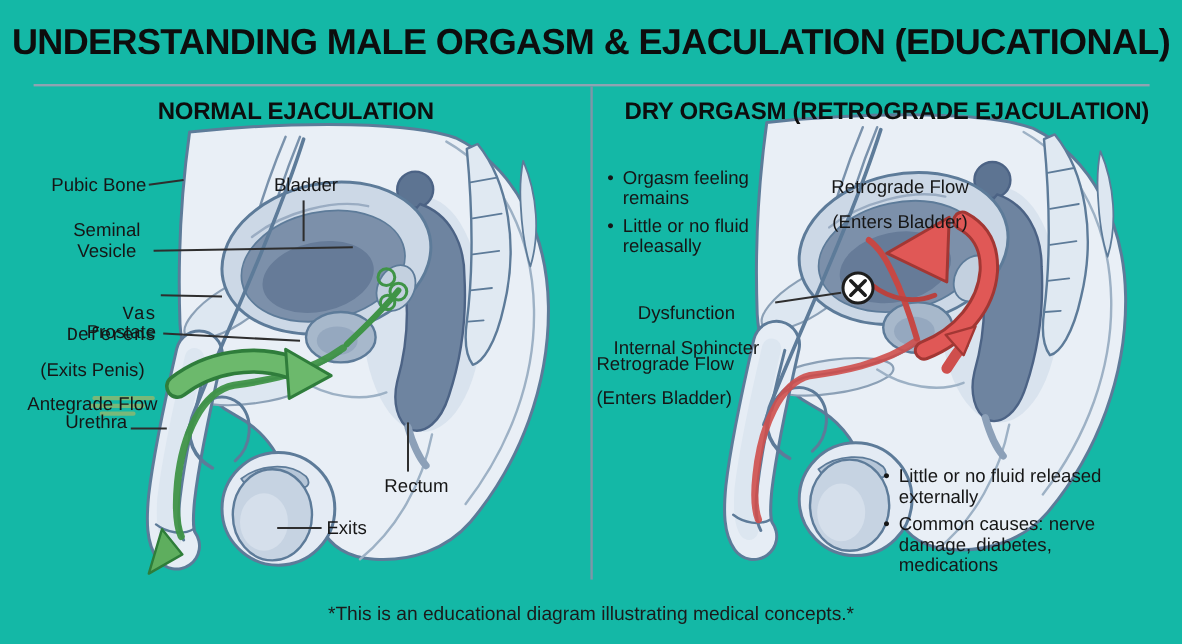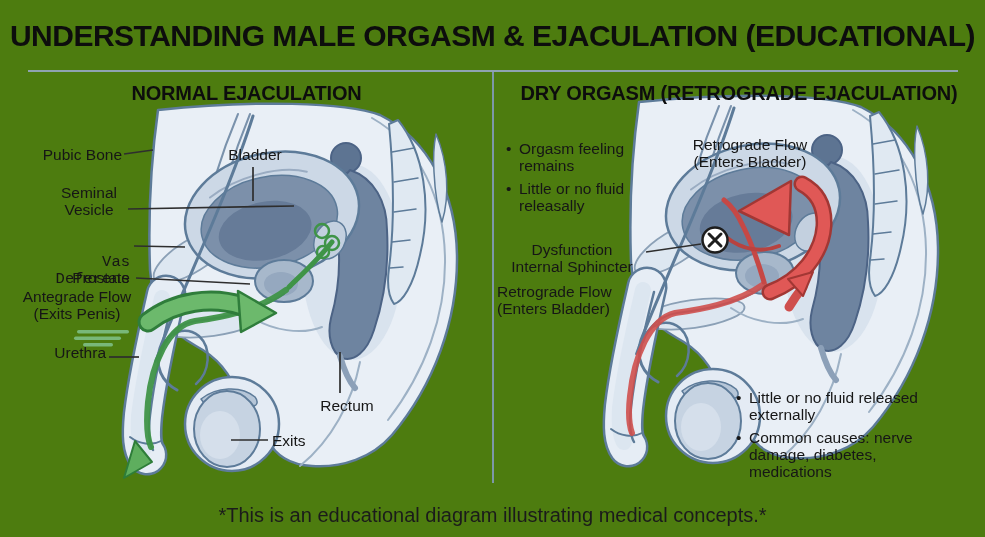--- a/index.html
+++ b/index.html
@@ -1,43 +1,43 @@
 <!DOCTYPE html>
 <html><head>
 <meta charset="utf-8">
 <style>
   html,body{margin:0;padding:0;background:#ffffff;}
   .canvas{
-    position:relative;width:985px;height:537px;background:#4d7c0f;
+    position:relative;width:985px;height:537px;background:#14b8a6;
     font-family:"Liberation Sans",sans-serif;color:#151515;overflow:hidden;
   }
   .title{
     position:absolute;left:0;top:19px;width:985px;text-align:center;
     font-size:30px;font-weight:bold;letter-spacing:-0.5px;color:#0d0d0d;
   }
   .hrule{position:absolute;left:28px;top:70px;width:930px;height:2px;background:#8fa3b2;}
   .vdivider{position:absolute;left:492px;top:72px;width:2px;height:411px;background:#7d97a8;}
   .panel-header{
     position:absolute;top:82px;text-align:center;font-size:20px;font-weight:bold;
     letter-spacing:-0.2px;color:#0d0d0d;
   }
   .panel-header.left{left:0;width:493px;text-align:center;}
   .panel-header.right{left:493px;width:492px;}
   .illustration{position:absolute;left:0;top:0;}
   .lbl{position:absolute;font-size:15.5px;line-height:17px;color:#161616;}
-  .lbl .ln{display:block;}
+  .lbl .ln{display:block;margin-top:12px;}
   .bullets{
     position:absolute;margin:0;padding:0;list-style:none;
     font-size:15.5px;line-height:17px;color:#161616;
   }
   .bullets li{position:relative;padding-left:13px;margin-bottom:6px;}
   .bullets li::before{content:"\2022";position:absolute;left:0;top:0;}
   .footer{
     position:absolute;left:0;top:504px;width:985px;text-align:center;
-    font-size:20px;color:#1b1b1b;
+    font-size:16px;color:#1b1b1b;
   }
 </style>
 </head>
 <body>
 
 <div class="canvas">
 
   <svg class="illustration" width="985" height="537" viewBox="0 0 985 537" aria-hidden="true">
     <defs>
       <g id="anatomy" stroke-linejoin="round" stroke-linecap="round">
@@ -152,22 +152,22 @@
   <div class="vdivider"></div>
   <div class="panel-header left">NORMAL EJACULATION</div>
   <div class="panel-header right">DRY ORGASM (RETROGRADE EJACULATION)</div>
 
   <div class="lbl" style="left:38px;top:146px;width:84px;text-align:right;">Pubic Bone</div>
   <div class="lbl" style="left:222px;top:146px;width:66px;text-align:center;">Bladder</div>
   <div class="lbl" style="left:52px;top:184px;width:74px;text-align:center;">Seminal Vesicle</div>
   <div class="lbl" style="left:24px;top:254px;width:106px;text-align:right;font-family:Liberation Mono, monospace;">Vas Deferens</div>
   <div class="lbl" style="left:56px;top:269px;width:74px;text-align:right;">Prostate</div>
   <div class="lbl" style="left:14px;top:288px;width:126px;text-align:center;">
+    <span class="ln">(Exits Penis)</span>
     <span class="ln">Antegrade Flow</span>
-    <span class="ln">(Exits Penis)</span>
   </div>
   <div class="lbl" style="left:42px;top:344px;width:64px;text-align:right;">Urethra</div>
   <div class="lbl" style="left:315px;top:397px;width:64px;text-align:center;">Rectum</div>
   <div class="lbl" style="left:272px;top:432px;width:60px;text-align:left;">Exits</div>
 
   <ul class="bullets" style="left:506px;top:140px;width:140px;">
     <li>Orgasm feeling remains</li>
     <li>Little or no fluid releasally</li>
   </ul>
   <div class="lbl" style="left:666px;top:136px;width:168px;text-align:center;">

